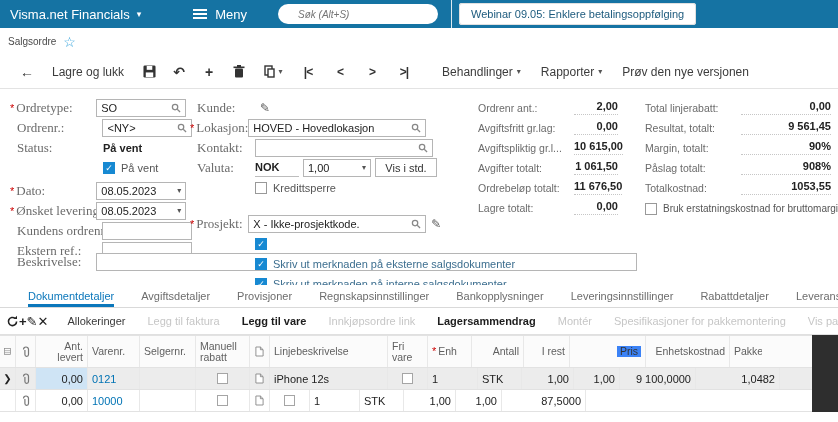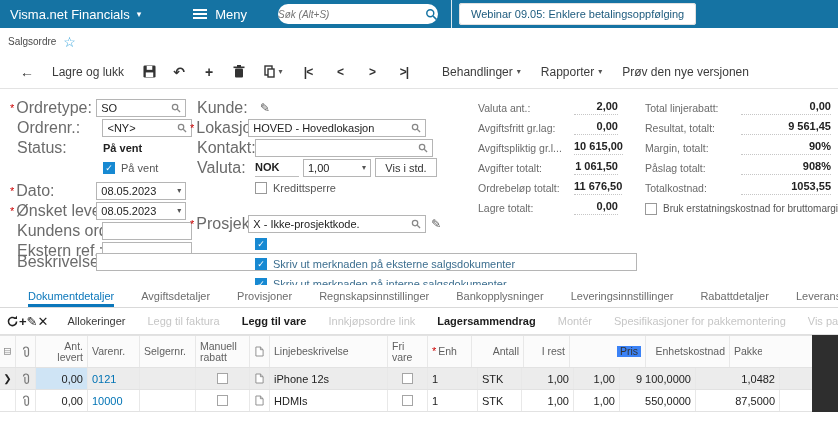--- a/index.html
+++ b/index.html
@@ -7,41 +7,41 @@
   body {
     font-family: "Liberation Sans", "DejaVu Sans", sans-serif;
     font-size: 11px; color:#333; background:#fff; position:relative; overflow:hidden;
   }
   
   .navbar { position:absolute; left:0; top:0; width:838px; height:28px; background:#1573a3; display:flex; align-items:center; }
   .brand { color:#fff; font-size:13px; margin-left:10px; display:flex; align-items:center; gap:7px; }
   .brand .caret { font-size:9px; color:#fff; }
   .menu-btn { color:#fff; font-size:13px; margin-left:52px; display:flex; align-items:center; gap:8px; }
   .burger { width:14px; height:2px; background:#fff; box-shadow:0 -4px 0 #fff, 0 4px 0 #fff; display:inline-block; }
-  .search-pill { position:absolute; left:278px; top:4px; width:160px; height:20px; background:#fff; border-radius:10px; display:flex; align-items:center; padding:0 0; }
+  .search-pill { position:absolute; left:278px; top:4px; width:160px; height:20px; background:#fff; border-radius:10px; display:flex; align-items:center; padding:0 20px; }
   .search-pill input { border:none; outline:none; flex:1; font-size:10px; font-style:italic; color:#999; background:transparent; font-family:inherit; }
   .nav-sep { position:absolute; left:451px; top:0; width:1px; height:28px; background:#ffffff; opacity:.85; }
   .webinar-pill { position:absolute; left:459px; top:3px; height:22px; background:#fff; border-radius:3px; display:flex; align-items:center; padding:0 12px; color:#1c5a7d; font-size:11px; box-shadow:0 0 0 1px #e0e0e0 inset; }
   
   .title-row { position:absolute; left:0; top:28px; width:838px; height:27px; display:flex; align-items:center; background:#fff; }
   .page-title { font-size:10px; color:#4a4a4a; margin-left:8px; }
   .fav-star { color:#35a3dc; font-size:14px; margin-left:7px; }
   
   .toolbar { position:absolute; left:0; top:55px; width:838px; height:33px; display:flex; align-items:center; background:#fff; }
   .tb-item { display:flex; align-items:center; justify-content:center; color:#333; cursor:default; }
   .tb-icon { width:30px; font-size:14px; font-weight:bold; text-align:center; }
   .tb-text { font-size:12px; color:#3c3c3c; padding:0 10px; }
   .tb-caret { font-size:8px; color:#555; margin-left:4px; }
   .navgrp { font-weight:bold; font-size:12px; letter-spacing:-1px; width:32px; text-align:center; }
   svg.ic { display:block; }
   
   .form-panel { position:absolute; left:0; top:88px; width:838px; height:197px; background:#fff; border-top:1px solid #e3e3e3; }
   .fcol { position:absolute; top:9px; }
   .frow { display:flex; align-items:center; height:19px; margin-bottom:1px; }
-  .lbl { color:#6b6b6b; font-size:16px; white-space:nowrap; overflow:hidden; }
+  .lbl { color:#6b6b6b; font-size:13px; white-space:nowrap; overflow:hidden;font-family:Liberation Serif, serif; }
   .star { color:#cc0000; margin-right:2px; font-size:11px; }
   .inp { border:1px solid #b5b5b5; height:18px; background:#fff; display:flex; align-items:center; padding:0 4px; font-size:11px; color:#222; }
   .inp .val { flex:1; white-space:nowrap; overflow:hidden; }
   .inp .caret { font-size:8px; color:#555; margin-left:3px; }
   .cb { width:12px; height:12px; border:1px solid #999; background:#fff; display:inline-flex; align-items:center; justify-content:center; flex:none; }
   .cb.on { background:#1789d2; border-color:#1789d2; color:#fff; font-size:9px; font-weight:bold; }
   .cb-lb { margin-left:6px; color:#3c6e8f; font-size:11px; white-space:nowrap; }
   .cb-lb.plain { color:#555; }
   .pencil { color:#555; font-size:12px; margin-left:5px; }
   .bold-val { font-weight:bold; color:#222; }
@@ -286,21 +286,21 @@
       <span class="cb-lb">Skriv ut merknaden på eksterne salgsdokumenter</span>
     </div>
     <div class="frow" style="padding-left:65px">
       <span class="cb on">✓</span>
       <span class="cb-lb">Skriv ut merknaden på interne salgsdokumenter</span>
     </div>
   </div>
 
   <div class="fcol" style="left:478px; width:140px;">
     <div class="tot-row">
-      <span class="tot-lbl">Valuta ant.:</span>
+      <span class="tot-lbl">Ordrenr ant.:</span>
       <span class="tot-val">2,00</span>
     </div>
     <div class="tot-row">
       <span class="tot-lbl">Avgiftsfritt gr.lag:</span>
       <span class="tot-val">0,00</span>
     </div>
     <div class="tot-row">
       <span class="tot-lbl">Avgiftspliktig gr.l...</span>
       <span class="tot-val">10 615,00</span>
     </div>
@@ -515,41 +515,35 @@
       </div>
     <div class="td c5 c">
         <span class="mini-cb"></span>
       </div>
     <div class="td c6 c">
       <svg class="ic" width="9" height="11" viewBox="0 0 10 12">
           <path d="M1 1 h5 l3 3 v7 h-8 z" fill="#fff" stroke="#888" stroke-width="1"></path>
           <path d="M6 1 v3 h3" fill="none" stroke="#888" stroke-width="1"></path>
         </svg>
     </div>
-    <div class="td c7">
-        <span>HDMIs</span>
-      </div>
     <div class="td c8 c">
         <span class="mini-cb"></span>
       </div>
     <div class="td c9">
         <span>1</span>
       </div>
     <div class="td c10">
         <span>STK</span>
       </div>
     <div class="td c11 r">
         <span>1,00</span>
       </div>
     <div class="td c12 r">
         <span>1,00</span>
       </div>
-    <div class="td c13 r">
-        <span>550,0000</span>
-      </div>
     <div class="td c14 r">
         <span>87,5000</span>
       </div>
     <div class="td c15">
         <span></span>
       </div>
   </div>
 </div>
 
 <div class="dark-strip"></div>

